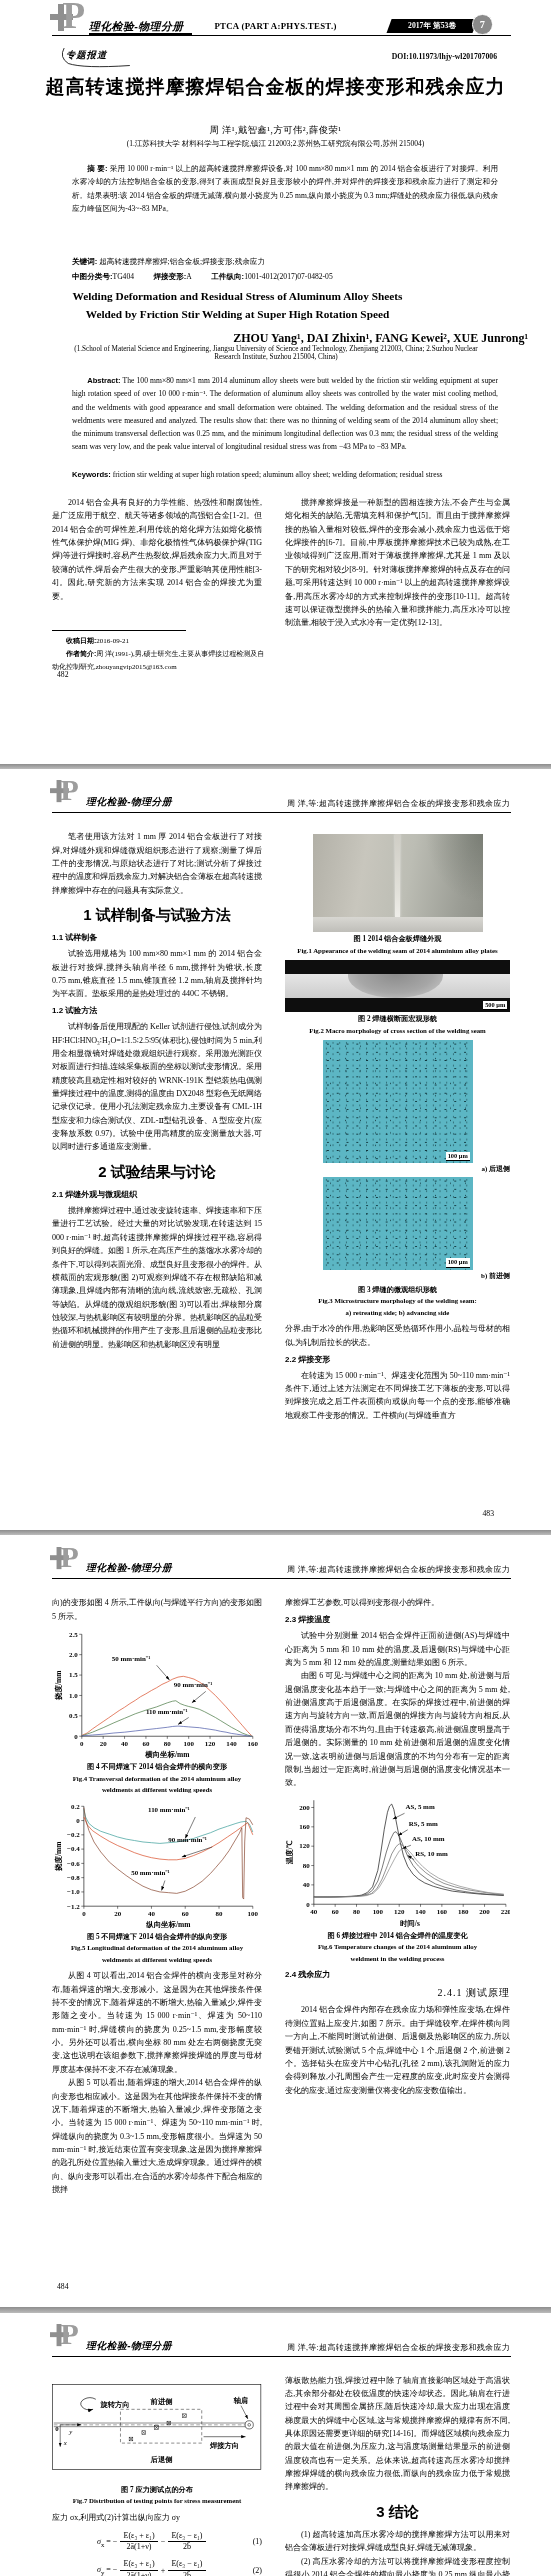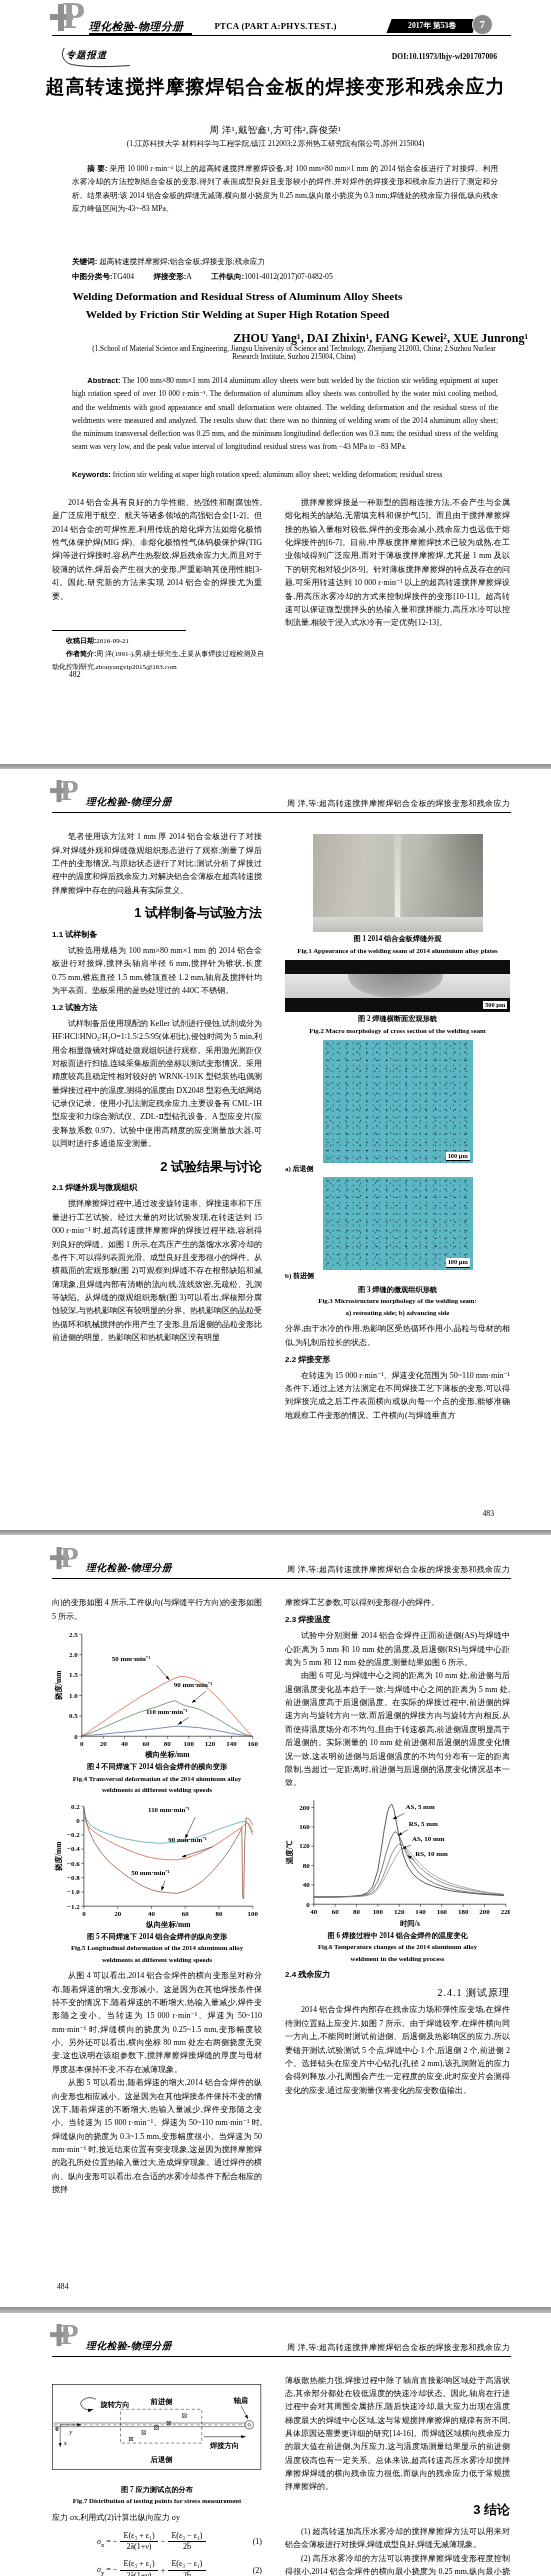--- a/index.html
+++ b/index.html
@@ -35,39 +35,39 @@
   .affil-cn{position:absolute;left:0;width:551px;text-align:center;font-size:7.5px}
   .absblock{position:absolute;left:72px;width:426px;font-size:7.6px;line-height:1.75;text-align:justify}
   .absblock .lead{font-weight:bold;font-family:"Liberation Sans",sans-serif}
   .kwline{position:absolute;left:72px;width:426px;font-size:7.6px}
   .kwline b{font-family:"Liberation Sans",sans-serif}
   .clcline{position:absolute;left:72px;width:426px;font-size:7.6px}
   .clcline b{font-family:"Liberation Sans",sans-serif}
   .clcline .seg{margin-right:17.5px}
   .title-en{position:absolute;left:0;width:475px;text-align:center;font-weight:bold;font-size:11.3px}
   .authors-en{position:absolute;left:0;width:528px;text-align:right;font-size:12px;font-weight:bold}
-  .affil-en{position:absolute;left:80px;width:428px;text-align:center;font-size:7.2px}
+  .affil-en{position:absolute;left:62px;width:428px;text-align:center;font-size:7.2px}
   .fnrule{position:absolute;left:52px;width:134px;height:0.6px;background:#000}
   .footnote{position:absolute;left:52px;width:216px;font-size:7px;line-height:1.85}
   .footnote b{font-family:"Liberation Sans",sans-serif}
   .pageno{position:absolute;font-size:7.7px}
   
   .col{position:absolute;width:210px;font-size:8px;line-height:1.67;text-align:justify}
   .col.right{width:225px}
   .col p{margin:0;text-indent:2em}
   .col p.noind{text-indent:0}
-  .h1{font-family:"Liberation Sans","DejaVu Sans",sans-serif;font-weight:bold;font-size:13px;
-      margin:5.2px 0 4.1px;text-indent:0;text-align:right}
+  .h1{font-family:"Liberation Sans","DejaVu Sans",sans-serif;font-weight:bold;font-size:15px;
+      margin:5.2px 0 4.1px;text-indent:0;text-align:center}
   .h2{font-family:"Liberation Sans","DejaVu Sans",sans-serif;font-weight:bold;font-size:8px;
       margin:3.6px 0 2.6px;text-indent:0;text-align:left}
   .h3{font-size:10px;margin:3.1px 0 2.1px;text-indent:0;letter-spacing:1px;text-align:right}
   .figblock{margin:4.1px 0;text-align:center;text-indent:0}
   .capcn{font-weight:bold;font-size:7.2px;text-align:center;margin:2.1px 0 0.5px;text-indent:0;line-height:1.5}
   .capen{font-weight:bold;font-size:6.8px;text-align:center;margin:0 0 1px;text-indent:0;line-height:1.55}
-  .sublabel{font-weight:bold;font-size:7px;text-align:left;margin:1px 0;text-indent:0}
+  .sublabel{font-weight:bold;font-size:7px;text-align:right;margin:1px 0;text-indent:0}
   .chartbox{display:flex;justify-content:center}
   
   .fig1{width:170px;height:98px;margin:0 auto;position:relative;overflow:hidden;
         background:linear-gradient(100deg,#b2b0a7,#c8c6bd 30%,#bcbdb4 55%,#9b9d95 85%,#8e9088)}
   .fig1 .tbl{position:absolute;left:0;right:0;bottom:0;height:16%;background:linear-gradient(#d8d7d2,#bfbeb9)}
   .fig1 .seam{position:absolute;left:50%;top:0;bottom:16%;width:4.6px;margin-left:-2.6px;
         background:linear-gradient(#cfcdc5,#e2e1da 70%,#efeee9);box-shadow:0 0 2.6px rgba(255,255,255,.7)}
   .fig1 .sh{position:absolute;right:0;top:0;width:34%;height:70%;
         background:radial-gradient(ellipse at top right,rgba(75,82,72,.38),transparent 70%)}
   .fig2{width:225px;height:52px;margin:0 auto;position:relative;overflow:hidden;background:#0e0e0e}
@@ -161,21 +161,21 @@
     </div>
     <div class="col right" style="left:285px;top:496px">
       <p>搅拌摩擦焊接是一种新型的固相连接方法,不会产生与金属熔化相关的缺陷,无需填充料和保护气[5]。而且由于搅拌摩擦焊接的热输入量相对较低,焊件的变形会减小,残余应力也远低于熔化焊接件的[6-7]。目前,中厚板搅拌摩擦焊技术已较为成熟,在工业领域得到广泛应用,而对于薄板搅拌摩擦焊,尤其是 1 mm 及以下的研究相对较少[8-9]。针对薄板搅拌摩擦焊的特点及存在的问题,可采用转速达到 10 000 r·min⁻¹ 以上的超高转速搅拌摩擦焊设备,用高压水雾冷却的方式来控制焊接件的变形[10-11]。超高转速可以保证微型搅拌头的热输入量和搅拌能力,高压水冷可以控制流量,相较于浸入式水冷有一定优势[12-13]。</p>
     </div>
 
     <div class="fnrule" style="top:630px"></div>
     <div class="footnote" style="top:635px">
       <div><span style="display:inline-block;width:2em"></span><b>收稿日期:</b><span>2016-09-21</span></div>
       <div><span style="display:inline-block;width:2em"></span><b>作者简介:</b><span>周 洋(1991-),男,硕士研究生,主要从事焊接过程检测及自动化控制研究,zhouyangvip2015@163.com</span></div>
     </div>
-    <div class="pageno" style="left:69px;top:670px">482</div>
+    <div class="pageno" style="left:57px;top:670px">482</div>
   </section>
 
   <div class="sep"></div>
 
   <section class="page" style="height:761px">
     <div class="plogo" style="left:50px;top:11.3px;transform:scale(.82);transform-origin:left top">
       <div class="pv"></div>
         <div class="ph"></div>
         <span class="pp">P</span>
     </div>

